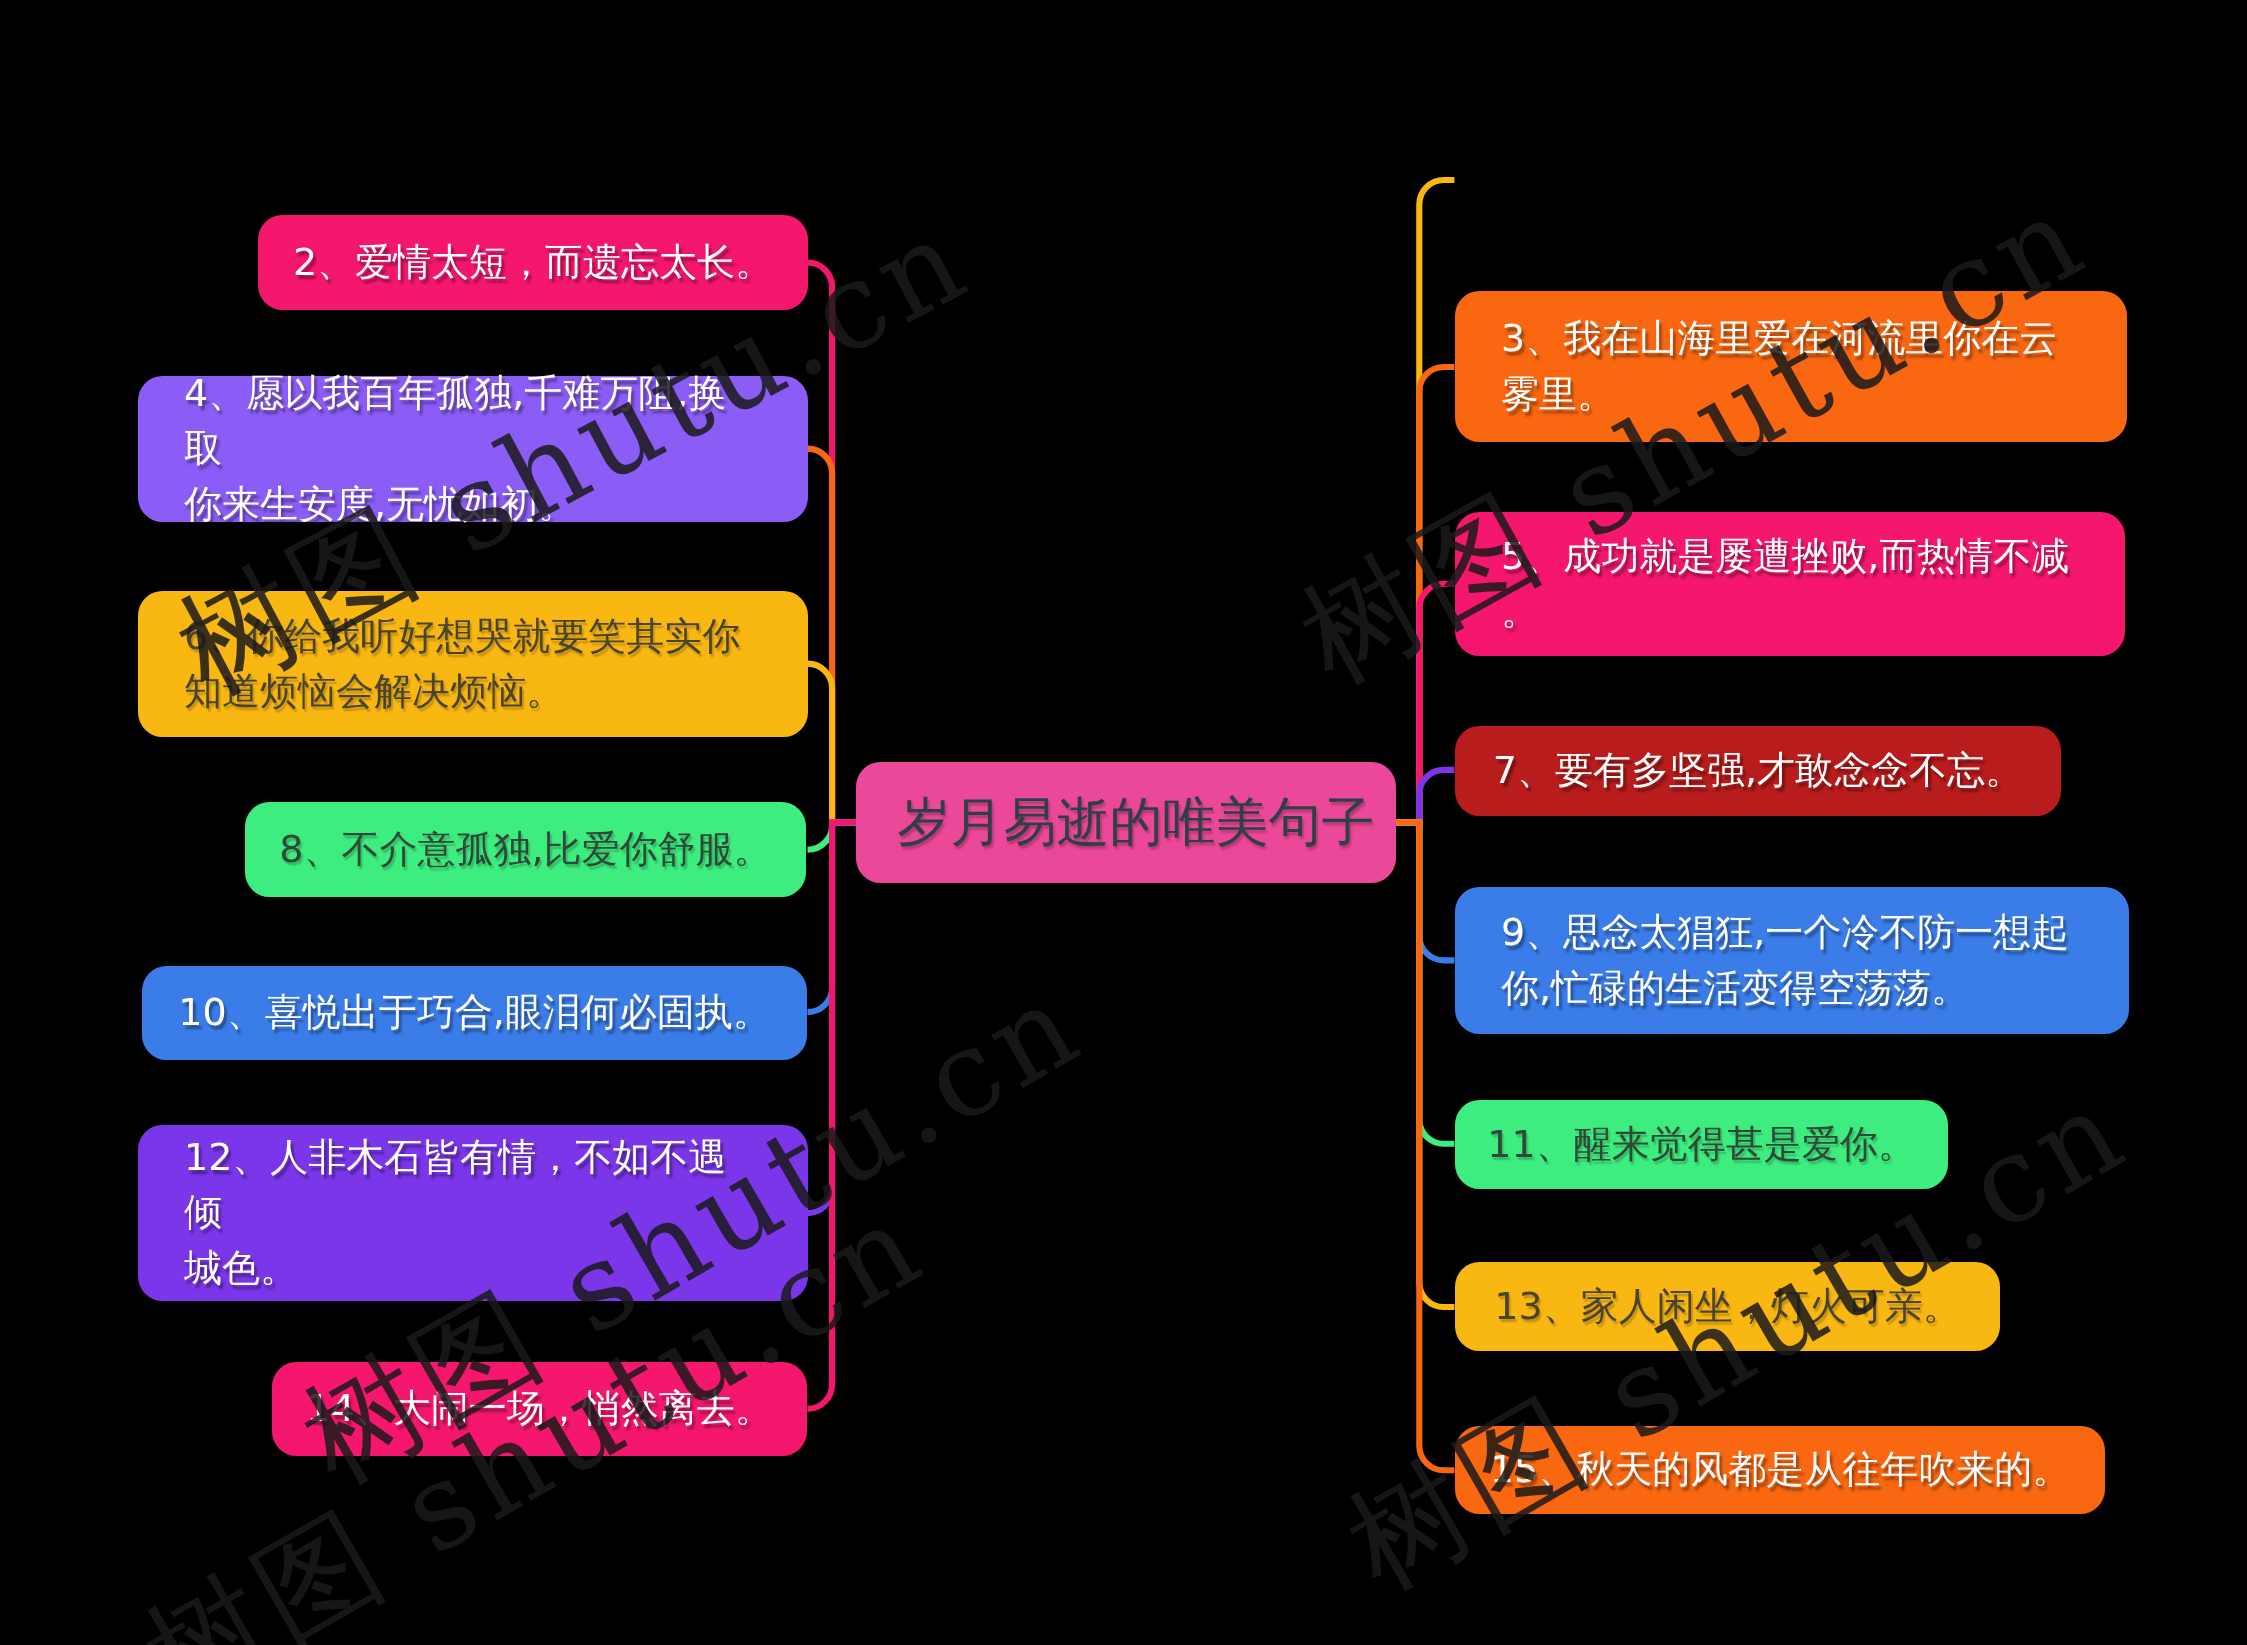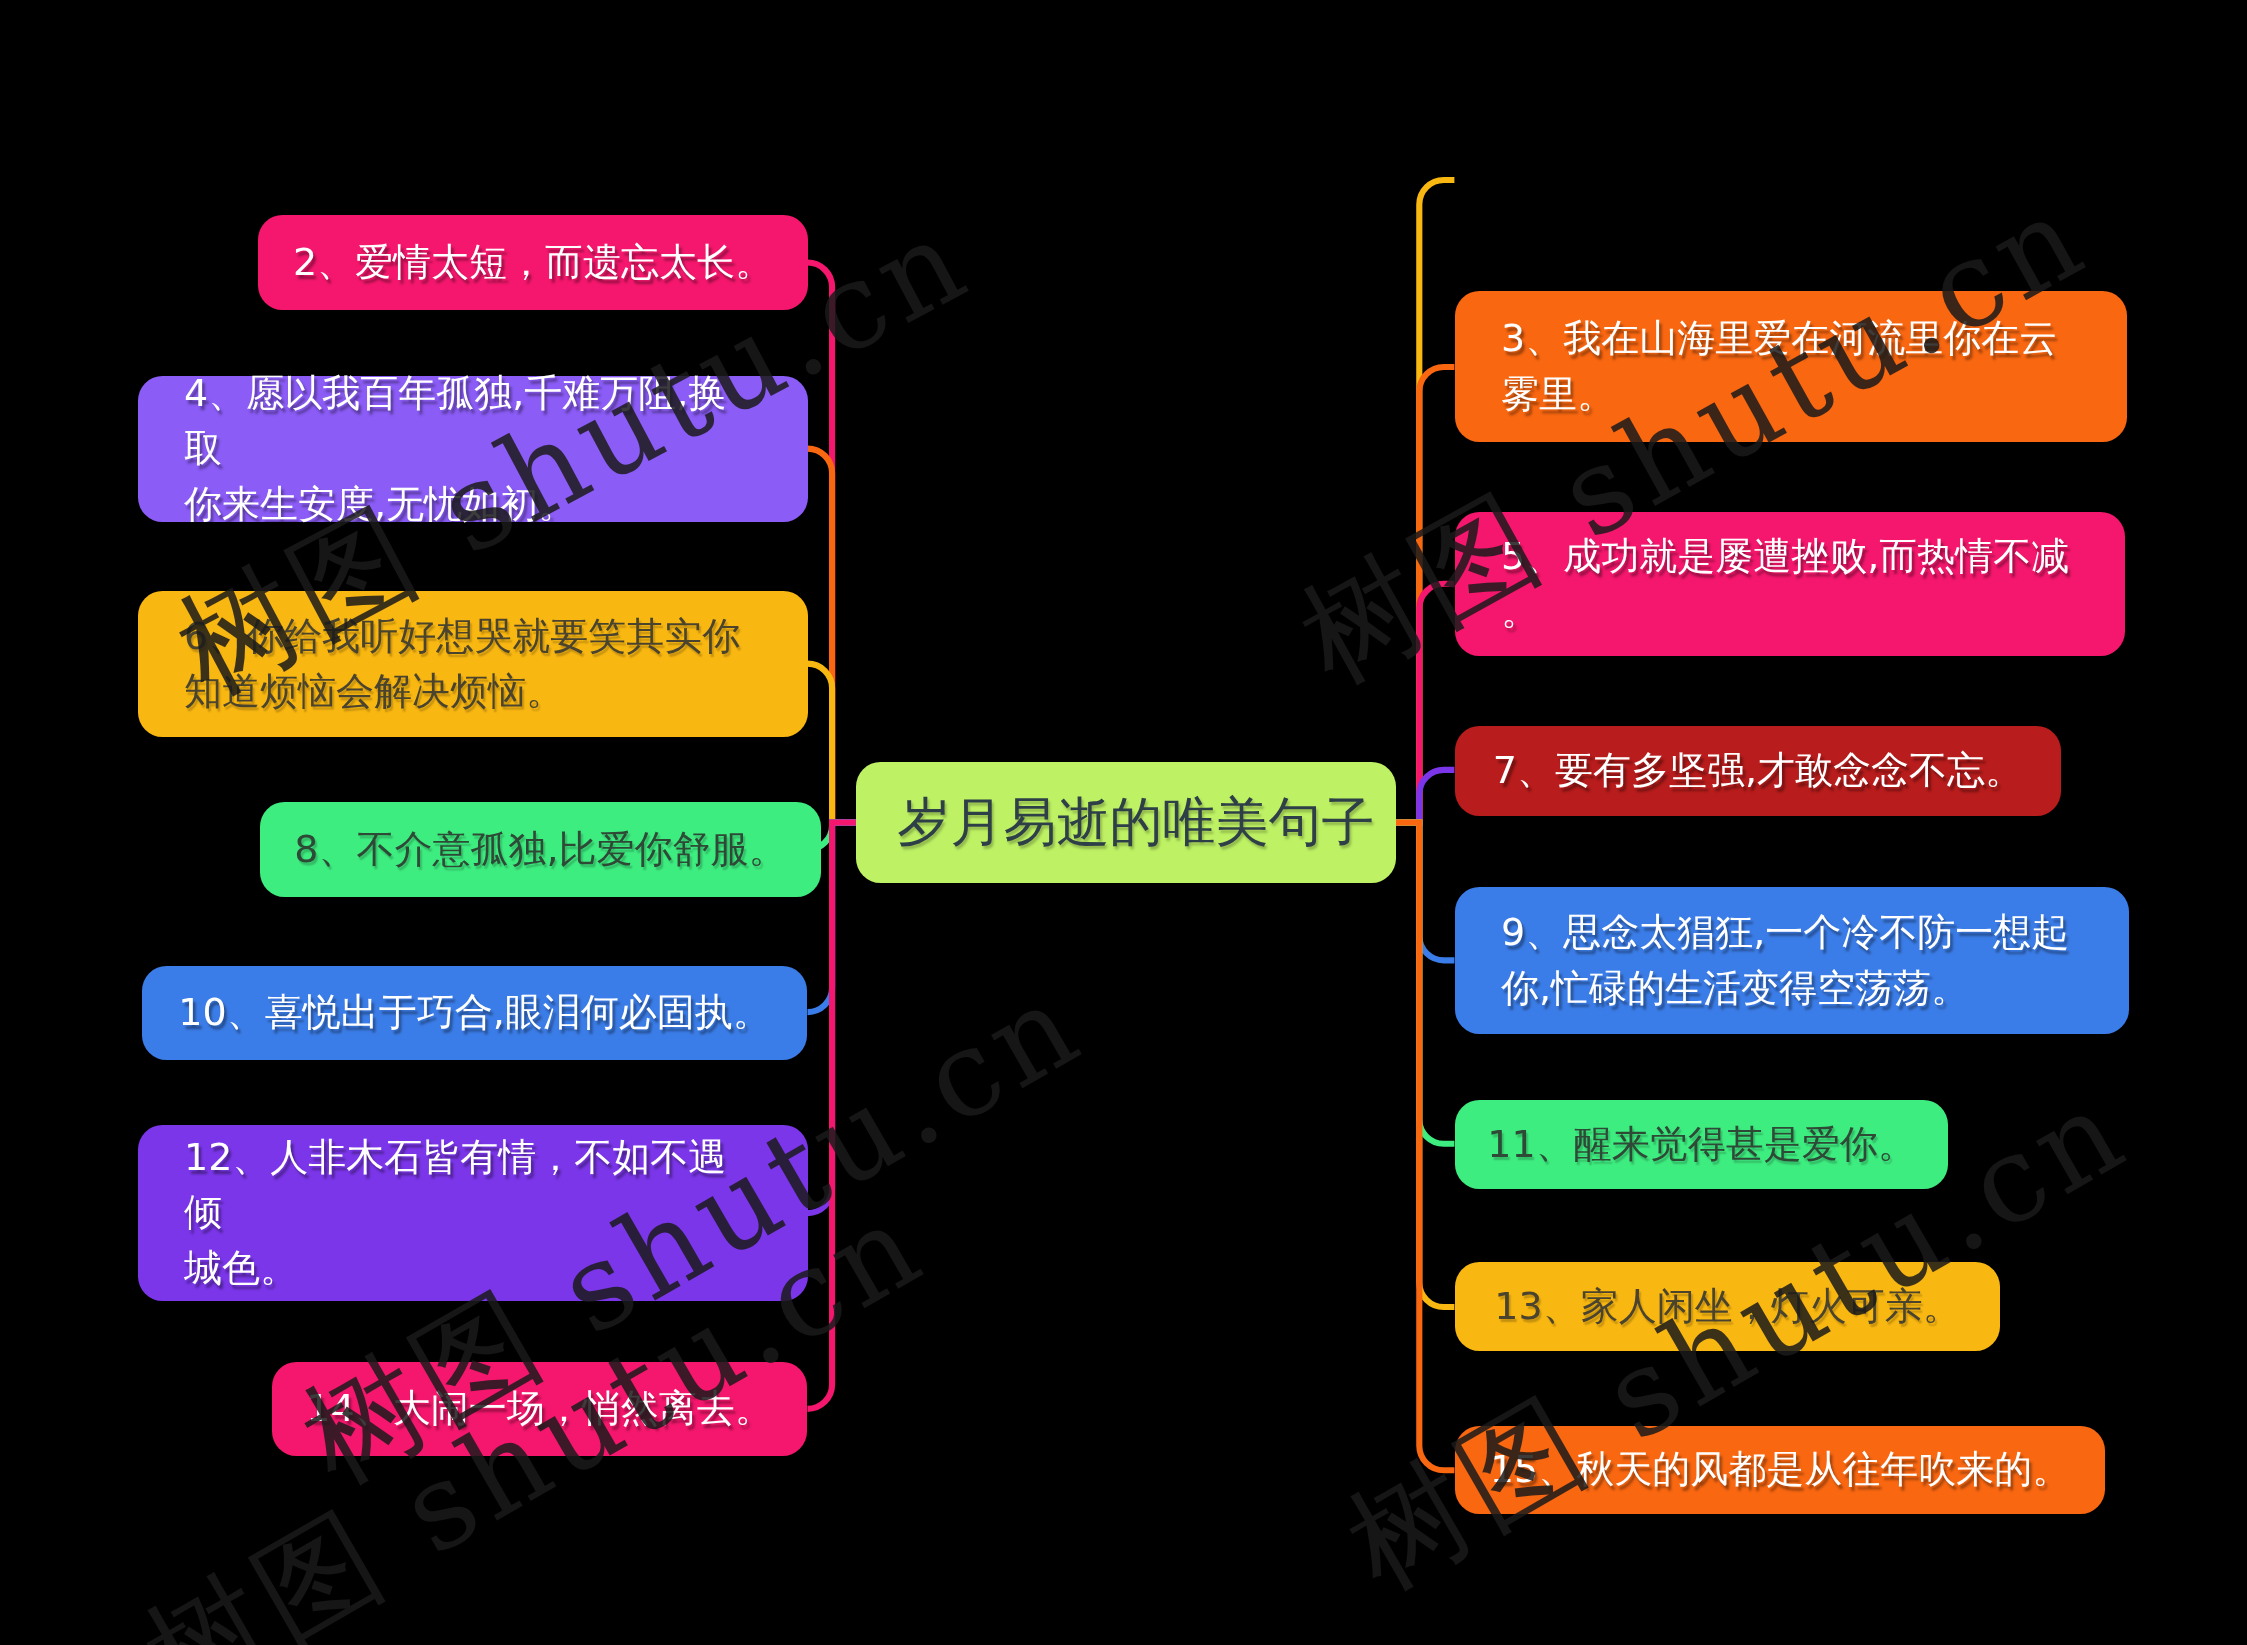--- a/index.html
+++ b/index.html
@@ -17,21 +17,21 @@
   .root{left:856px;top:762px;width:540px;height:121px;font-size:53px;z-index:3;}
   .root .txt{text-shadow:1.8px 2.6px 2.6px rgba(0,0,0,0.25);}
 
   .n1 {left:1455px;top:134px; width:632px;height:91px;}
   .n2 {left:258px; top:215px; width:550px;height:95px;}
   .n3 {left:1455px;top:291px; width:672px;height:151px;}
   .n4 {left:138px; top:376px; width:670px;height:146px;}
   .n5 {left:1455px;top:512px; width:670px;height:144px;}
   .n6 {left:138px; top:591px; width:670px;height:146px;}
   .n7 {left:1455px;top:726px; width:606px;height:90px;}
-  .n8 {left:260px; top:802px; width:561px;height:95px;}
+  .n8 {left:245px; top:802px; width:561px;height:95px;}
   .n9 {left:1455px;top:887px;width:674px;height:147px;}
   .n10{left:142px; top:966px;width:665px;height:94px;}
   .n11{left:1455px;top:1100px;width:493px;height:89px;}
   .n12{left:138px; top:1125px;width:670px;height:176px;}
   .n13{left:1455px;top:1262px;width:545px;height:89px;}
   .n14{left:272px; top:1362px;width:535px;height:94px;}
   .n15{left:1455px;top:1426px;width:650px;height:88px;}
 
   .wm{position:absolute;z-index:5;pointer-events:none;white-space:nowrap;
       font-family:"DejaVu Serif","Liberation Serif",serif;
@@ -59,21 +59,21 @@
     <path stroke-width="7" d="M975 937 H948 V940 A28 28 0 0 1 920 968" stroke="#3EED80"></path>
     <path stroke-width="7" d="M1590 937 H1617 V1066 A28 28 0 0 0 1645 1094 H1657" stroke="#3B7DE8"></path>
     <path stroke-width="7" d="M975 937 H948 V1125 A28 28 0 0 1 920 1153" stroke="#3B7DE8"></path>
     <path stroke-width="7" d="M1590 937 H1617 V1275 A28 28 0 0 0 1645 1303 H1657" stroke="#3EED80"></path>
     <path stroke-width="7" d="M975 937 H948 V1354 A28 28 0 0 1 920 1382" stroke="#7B36EA"></path>
     <path stroke-width="7" d="M1590 937 H1617 V1461 A28 28 0 0 0 1645 1489 H1657" stroke="#F9B711"></path>
     <path stroke-width="7" d="M975 937 H948 V1577 A28 28 0 0 1 920 1605" stroke="#F5176D"></path>
     <path stroke-width="7" d="M1590 937 H1617 V1647 A28 28 0 0 0 1645 1675 H1657" stroke="#F96711"></path>
   </svg>
 
-  <div class="node root" style="background: #bef264; color: rgb(46, 63, 72); padding-left: 20px;">
+  <div class="node root" style="background: #ec4899; color: rgb(46, 63, 72); padding-left: 20px;">
     <span class="txt">岁月易逝的唯美句子</span>
   </div>
 
   <div class="node n2 light" style="background: rgb(245, 23, 109); color: rgb(255, 255, 255);">
       <span class="txt">2、爱情太短，而遗忘太长。</span>
     </div>
   <div class="node n3 light multi" style="background: rgb(249, 103, 17); color: rgb(255, 255, 255);">
       <span class="txt">3、我在山海里爱在河流里你在云
 雾里。</span>
     </div>

